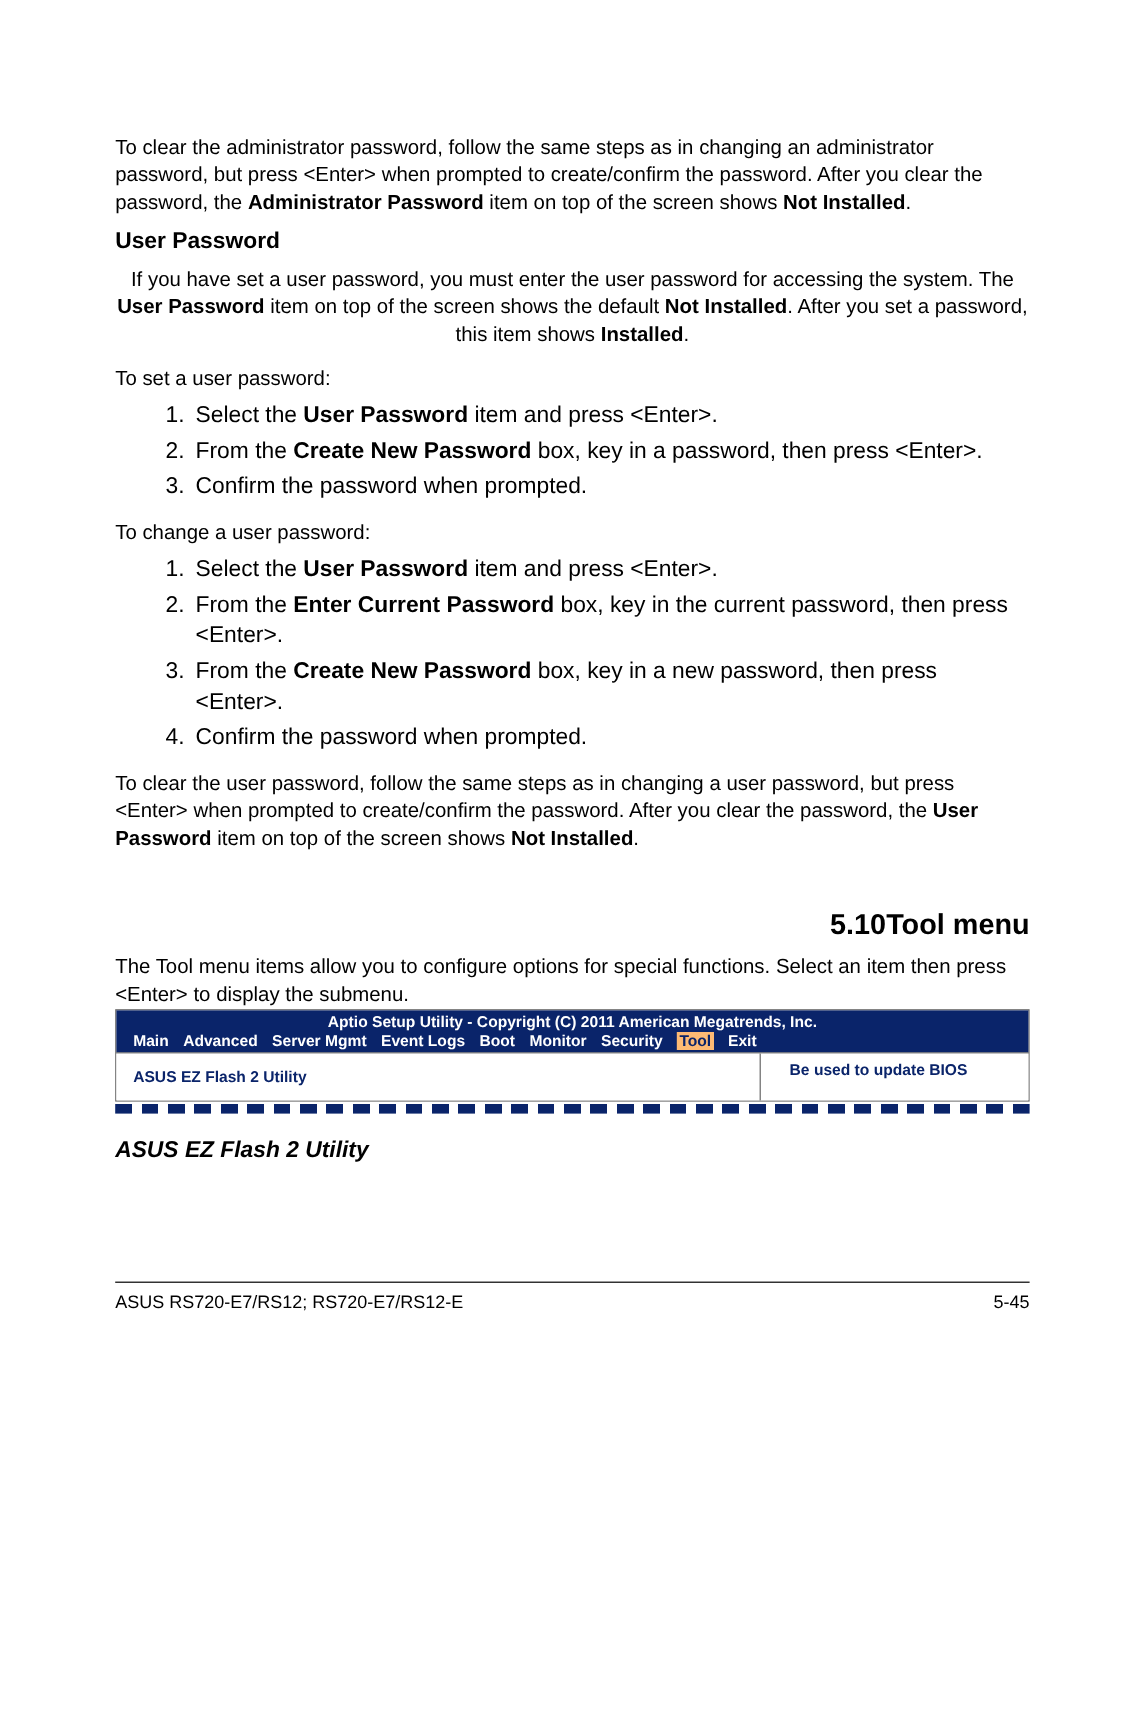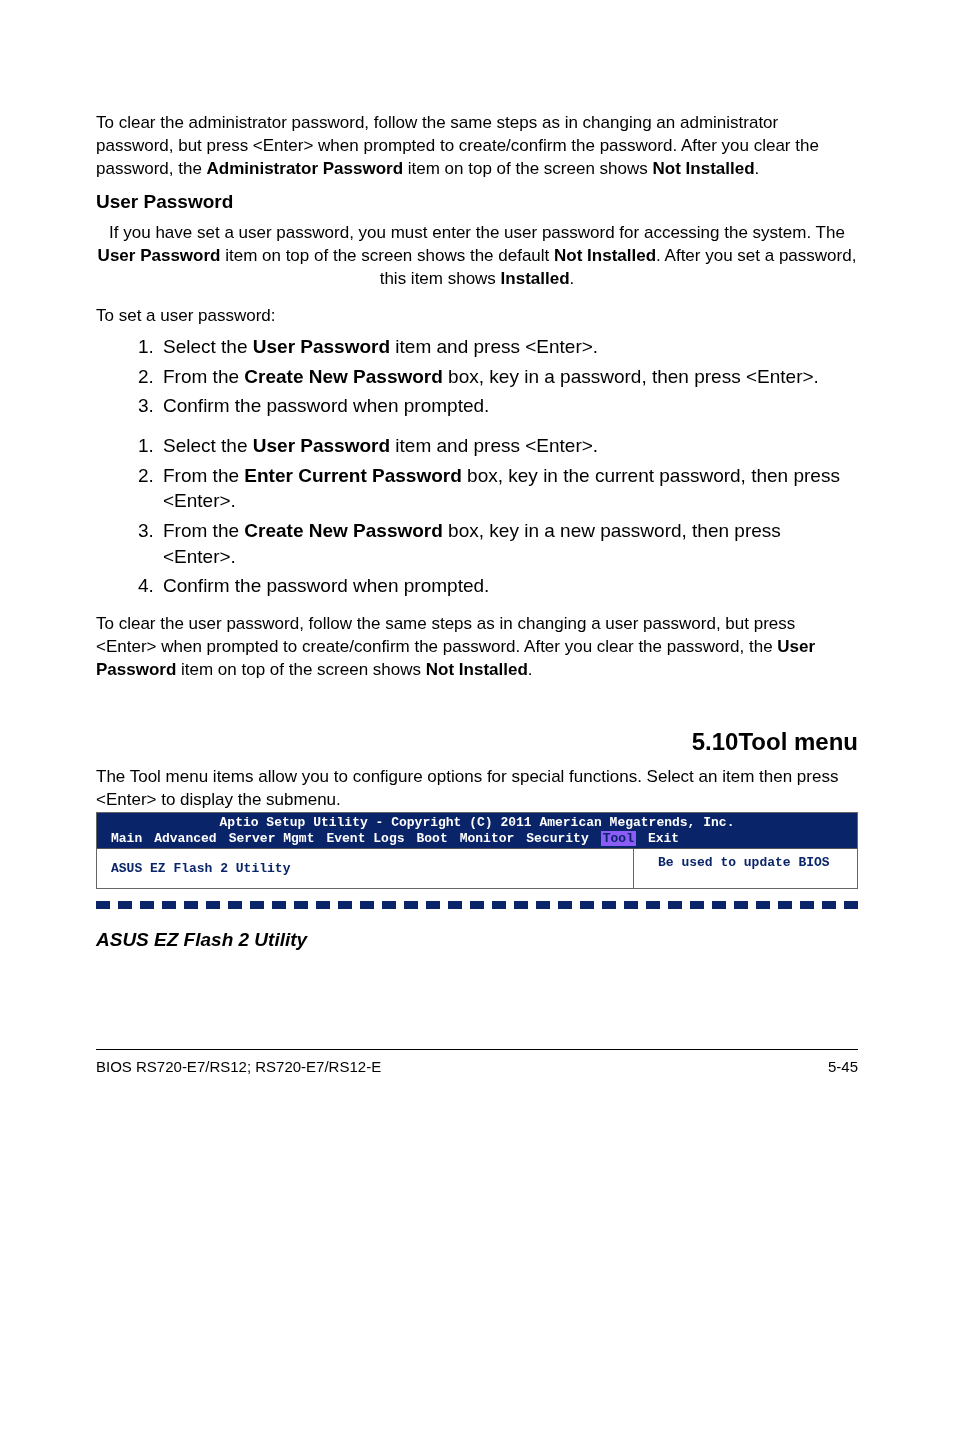--- a/index.html
+++ b/index.html
@@ -21,44 +21,44 @@
   ol { margin: 2px 0 14px 0; padding-left: 48px; }
   ol li { font-size: 19px; line-height: 1.35; padding-left: 4px; margin-bottom: 4px; margin-left: 15px;}
   ol li::marker { }
   .para3 { font-size: 17px; margin-bottom: 20px;}
 
   .h1 { font-size: 24px; font-weight: bold; margin: 44px 0 8px 0; text-align: right;}
   .h1 .num { display:inline-block; width: 86px;}
   .para4 { font-size: 17px; }
 
   .bios-box {
-    font-family: Liberation Mono, monospace;
+    font-family: Liberation Sans, sans-serif;
     font-size: 13px;
     width: 100%;
     border: 1px solid #666;
-    margin-bottom: 12px;
+    margin-bottom: 2px;
   }
   .bios-header {
     background: #0a246a;
     color: #fff;
     text-align: center;
     padding: 2px 0 1px 0;
     font-weight: bold;
   }
   .bios-tabs {
     background: #0a246a;
     color: #fff;
     display: flex;
     padding: 0 26px 2px 14px;
     font-weight: bold;
     gap: 12px;
   }
   .bios-tabs span { white-space: pre; }
   .bios-tabs .active {
-    background: #8b5cf6;
+    background: #fdba74;
     color: #0a246a;
     padding: 0 2px;
   }
   .bios-body {
     display: flex;
     border-top: 1px solid #555;
   }
   .bios-left {
     flex: 1;
     padding: 12px 10px 12px 14px;
@@ -114,20 +114,21 @@
   <ol>
     <li>
       <span>Select the </span><b>User Password</b><span> item and press &lt;Enter&gt;.</span>
     </li>
     <li>
       <span>From the </span><b>Create New Password</b><span> box, key in a password, then press &lt;Enter&gt;.</span>
     </li>
     <li>Confirm the password when prompted.</li>
   </ol>
 
+  <p class="lead">To change a user password:</p>
   <ol>
     <li>
       <span>Select the </span><b>User Password</b><span> item and press &lt;Enter&gt;.</span>
     </li>
     <li>
       <span>From the </span><b>Enter Current Password</b><span> box, key in the current password, then press &lt;Enter&gt;.</span>
     </li>
     <li>
       <span>From the </span><b>Create New Password</b><span> box, key in a new password, then press &lt;Enter&gt;.</span>
     </li>
@@ -161,17 +162,17 @@
       <div class="bios-left">ASUS EZ Flash 2 Utility</div>
       <div class="bios-right">Be used to update BIOS</div>
     </div>
   </div>
   <div class="dashed-line"></div>
 
   <p class="h2i">ASUS EZ Flash 2 Utility</p>
 
 
   <div class="footer">
-    <span>BIOS RS720-E7/RS12; RS720-E7/RS12-E</span>
+    <span>ASUS RS720-E7/RS12; RS720-E7/RS12-E</span>
     <span>5-45</span>
   </div>
 
 </div>
 
 </body></html>

